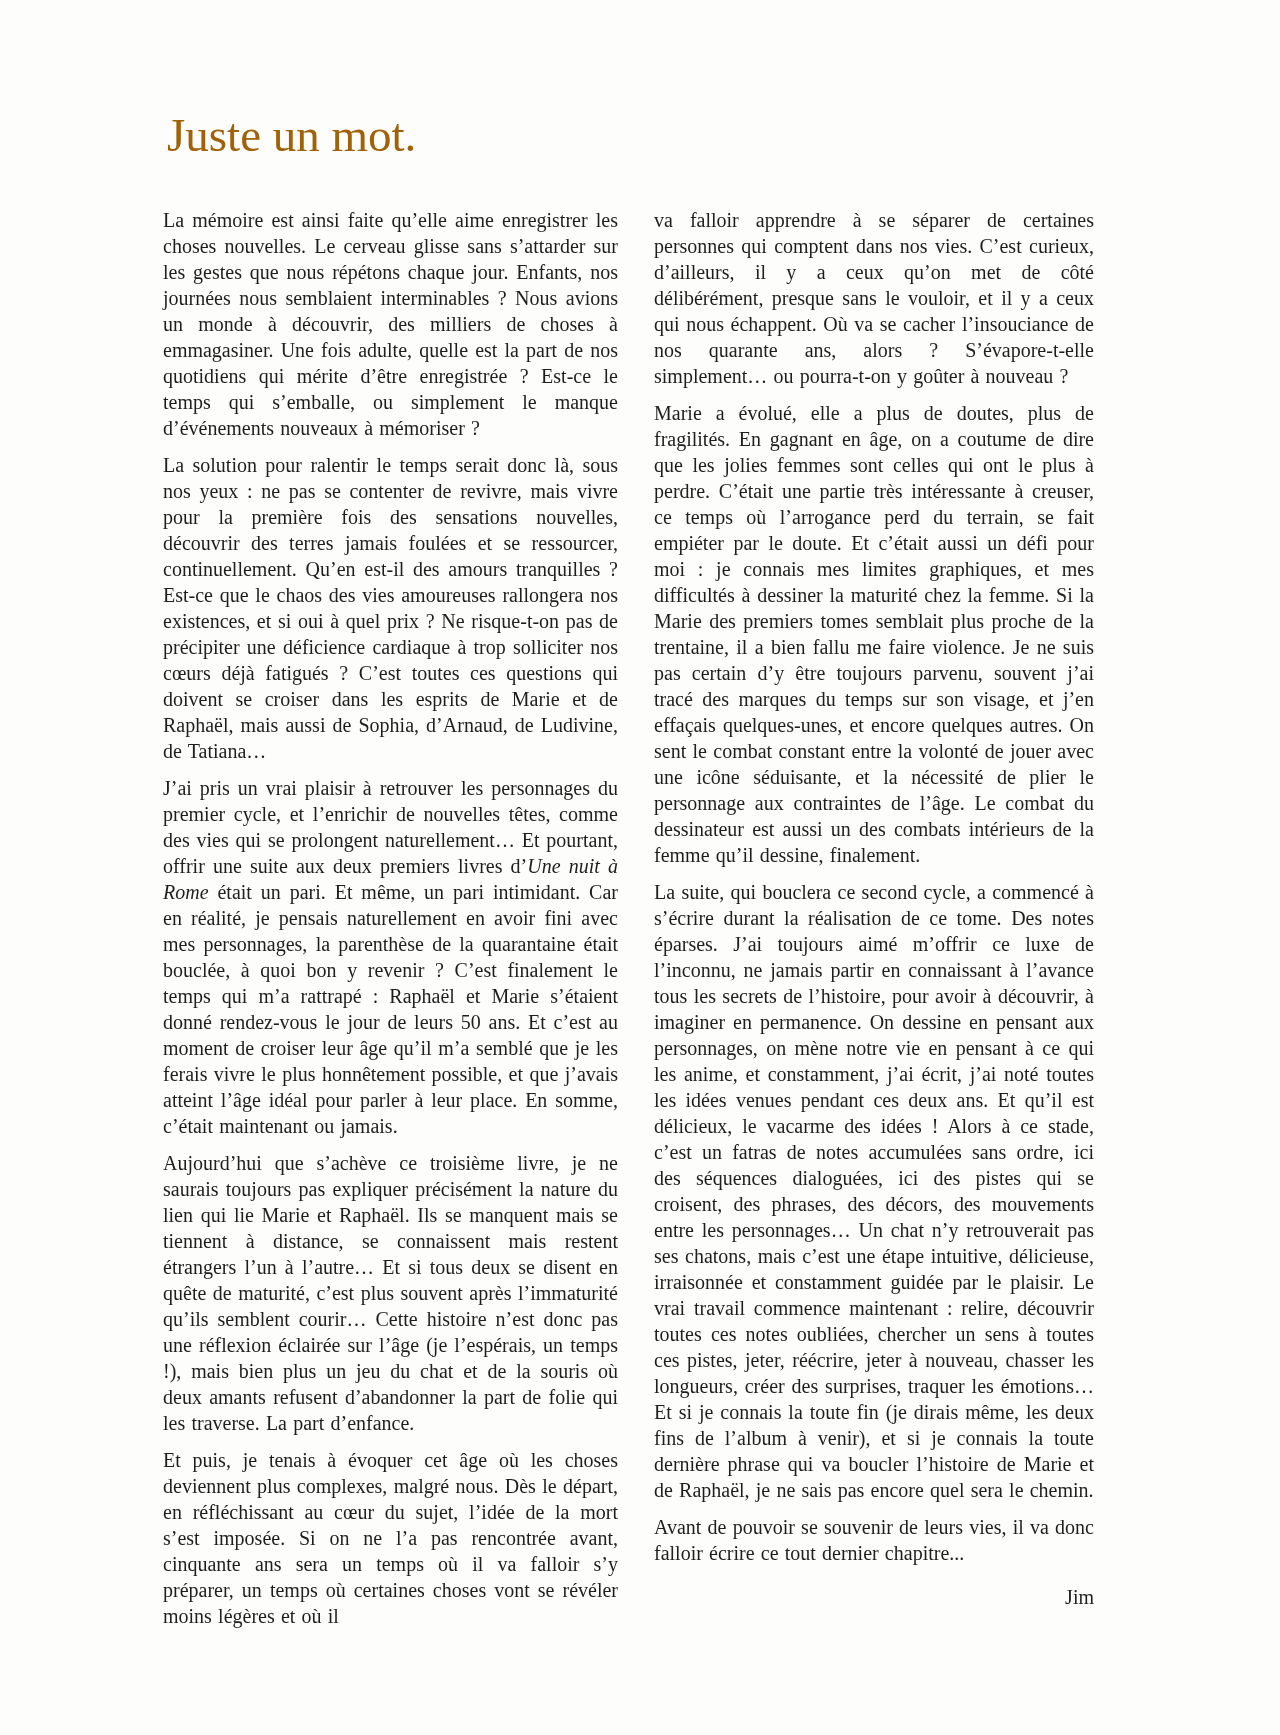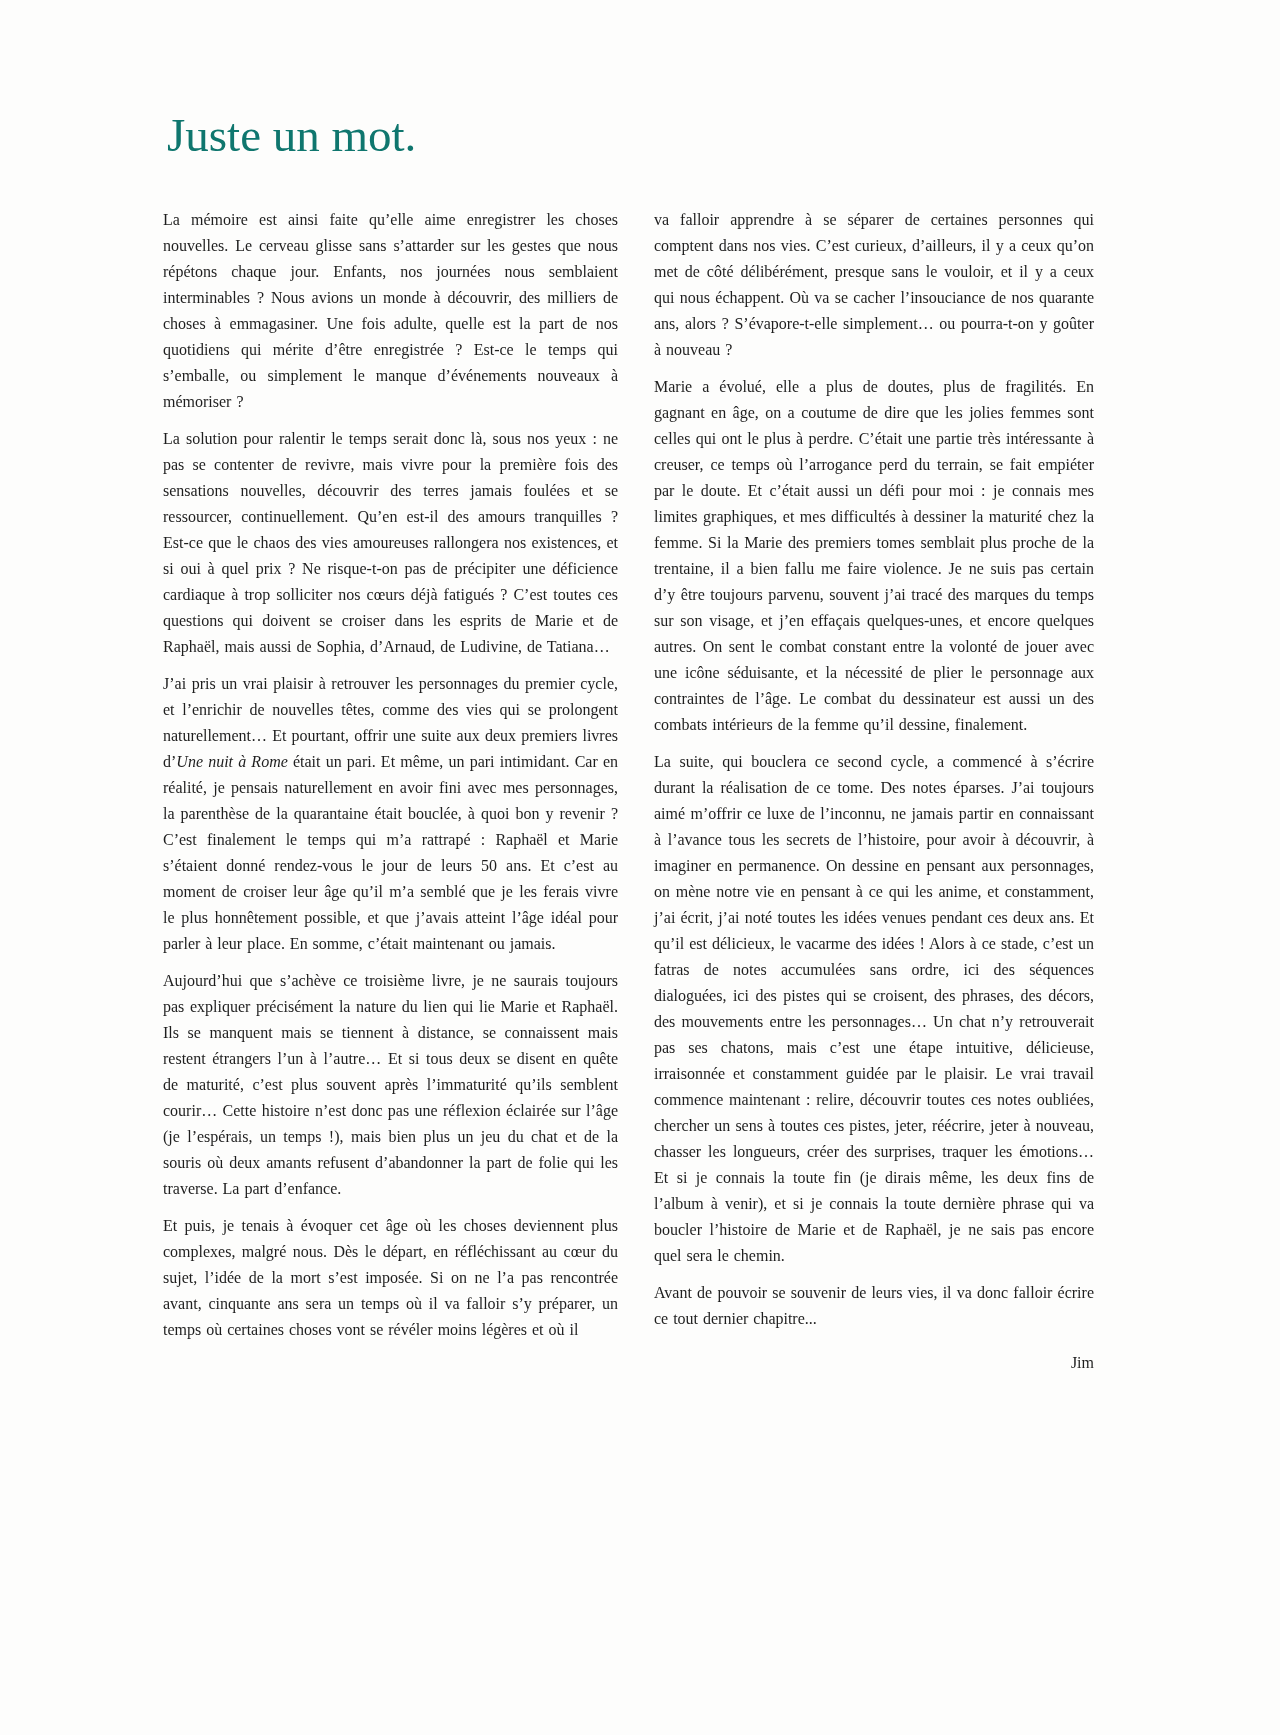--- a/index.html
+++ b/index.html
@@ -17,27 +17,27 @@
     font-family: "Liberation Serif", "DejaVu Serif", serif;
   }
   .title {
     position: absolute;
     left: 167px;
     top: 110px;
     margin: 0;
     font-size: 47px;
     line-height: 1.1;
     font-weight: 400;
-    color: #0f766e;
+    color: #a16207;
     font-family: "Liberation Serif", "DejaVu Serif", serif;
   }
   .col {
     position: absolute;
     top: 207px;
-    font-size: 16px;
+    font-size: 20px;
     line-height: 26px;
     text-align: justify;
     color: #1e1e1e;
     word-spacing: 0.06em;
   }
   .col-left  { left: 163px; width: 455px; }
   .col-right { left: 654px; width: 440px; }
   .col p {
     margin: 0 0 11px 0;
   }

